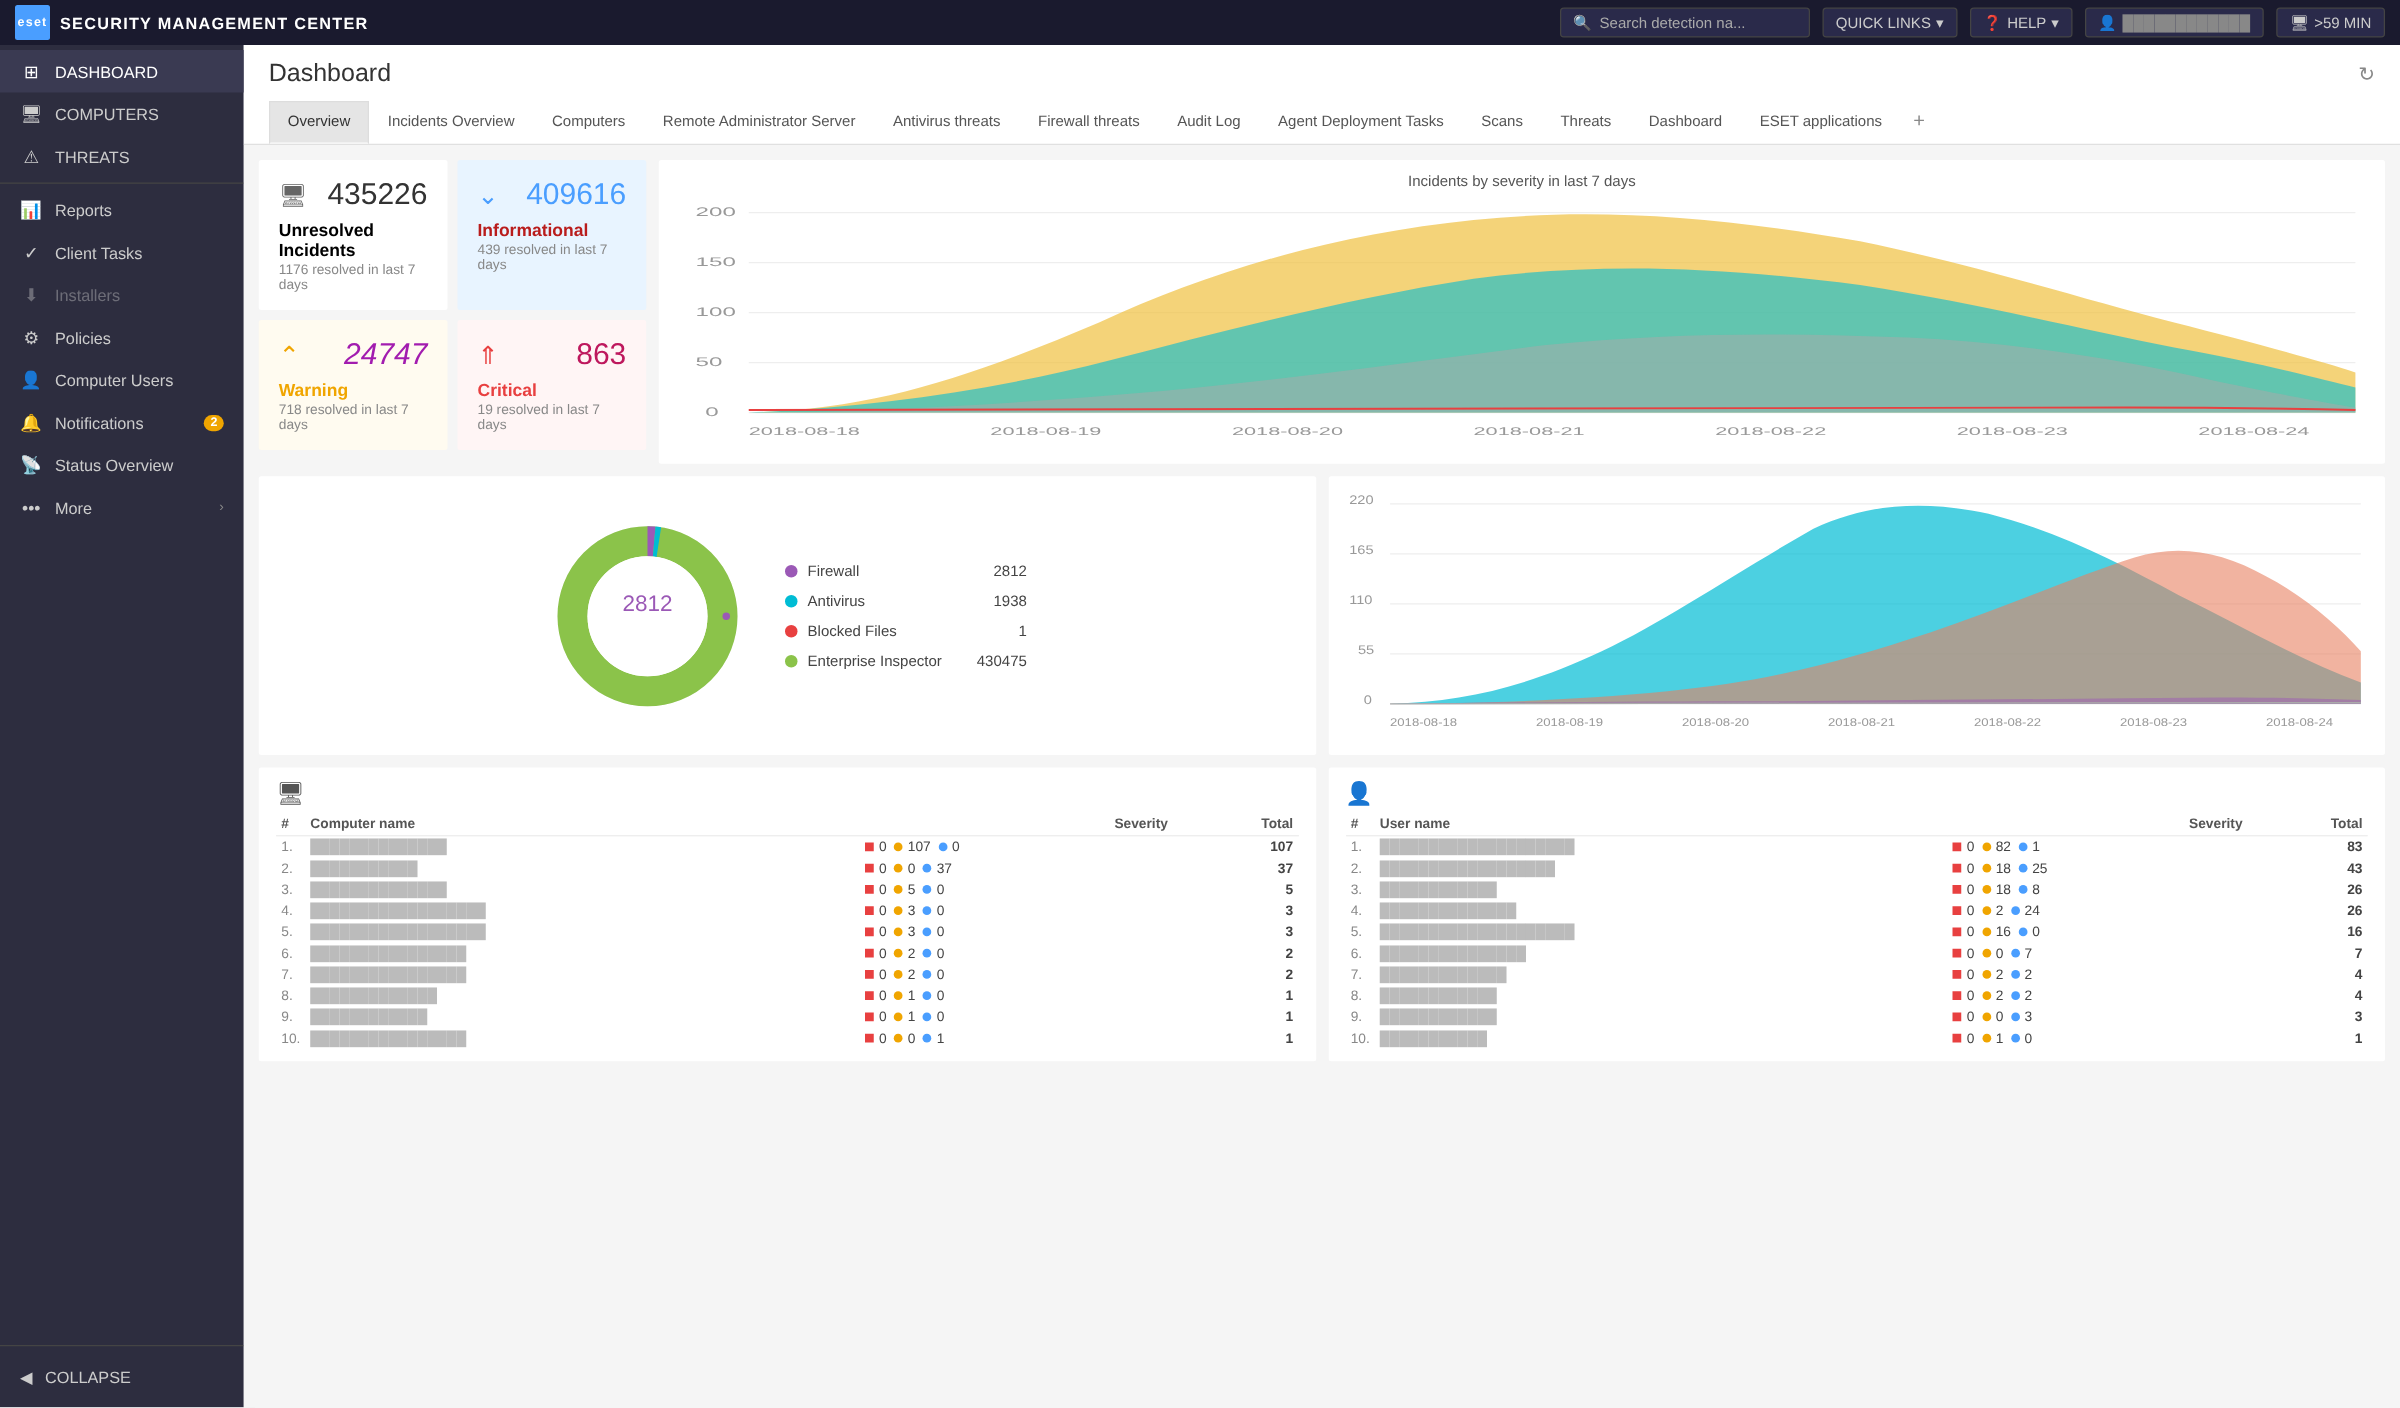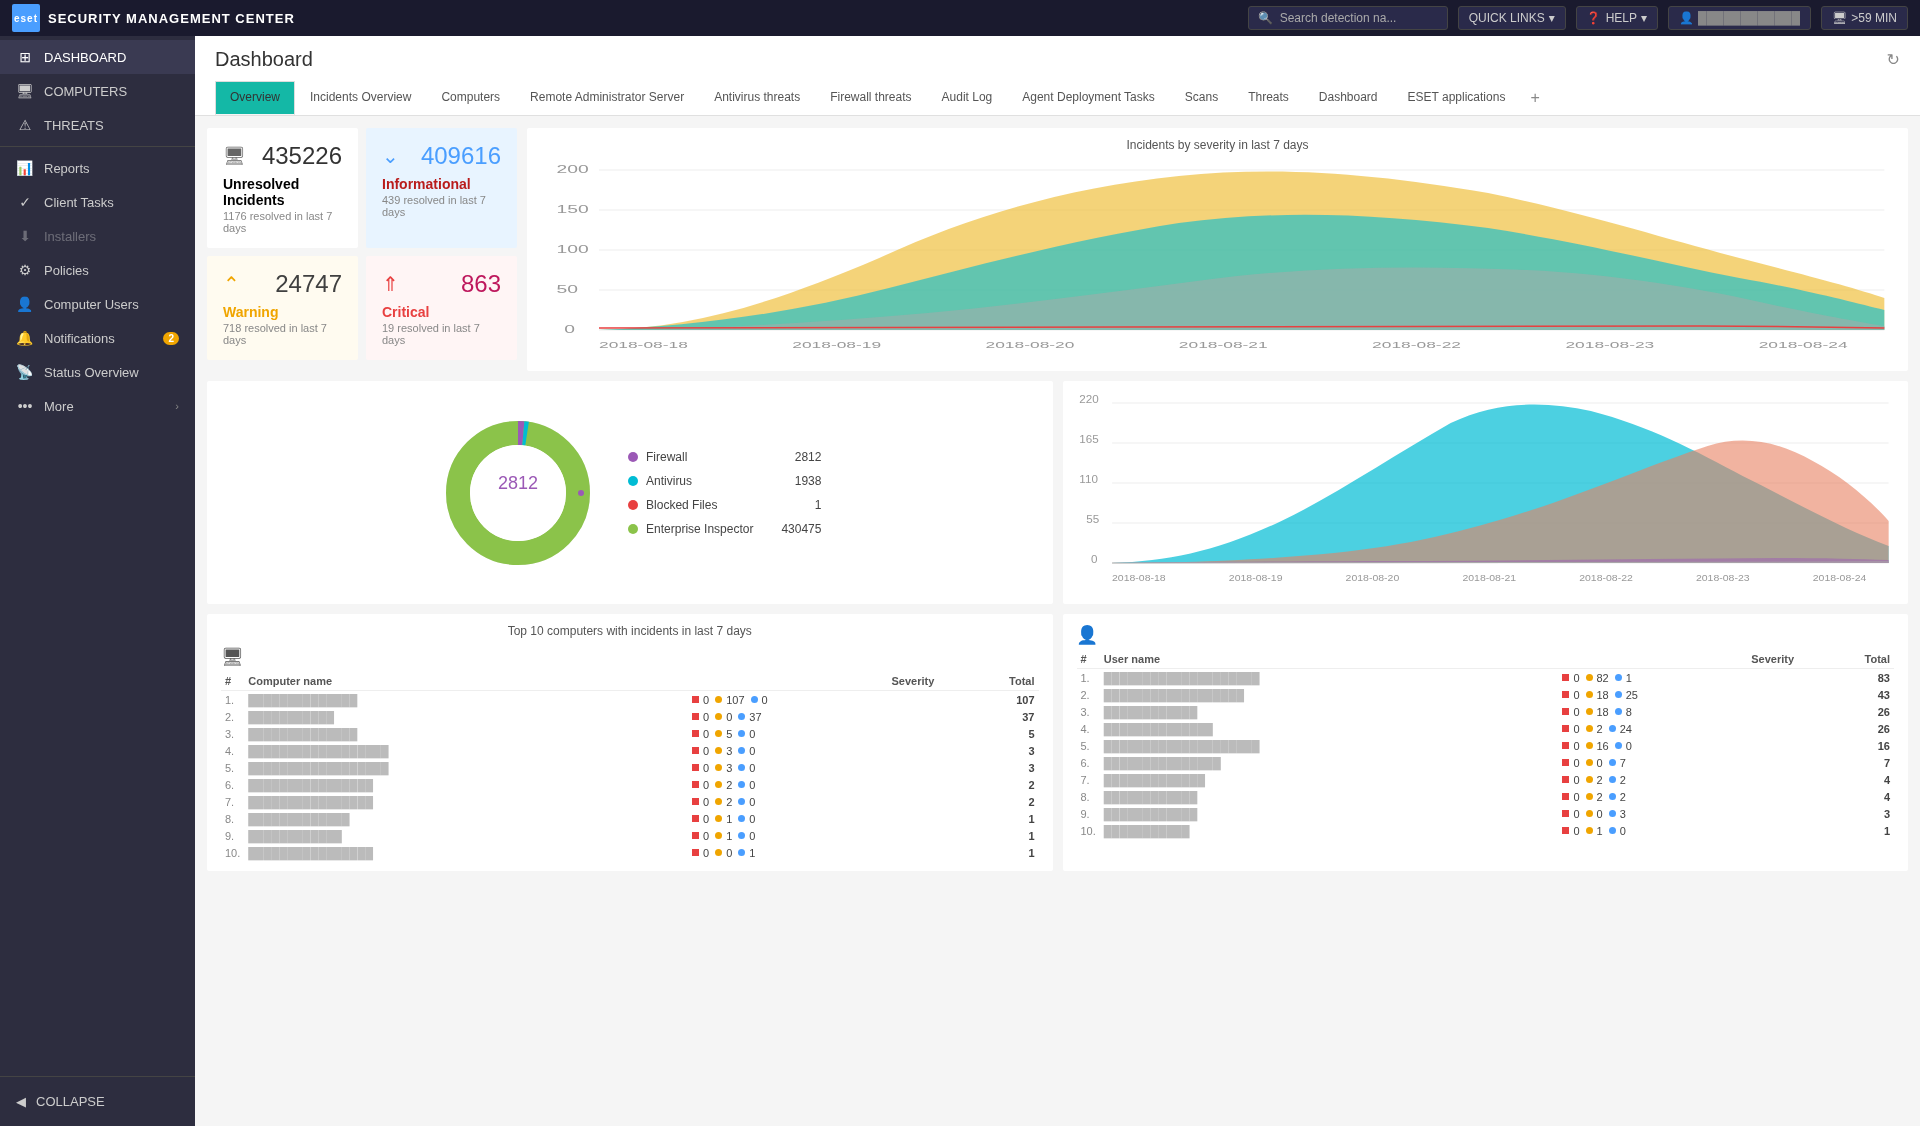--- a/index.html
+++ b/index.html
@@ -83,21 +83,21 @@
     .dash-refresh { color: #888; font-size: 16px; cursor: pointer; }
 
     
     .tabs { display: flex; gap: 0; overflow-x: auto; }
     .tab {
       padding: 8px 14px; font-size: 12px; color: #555; cursor: pointer;
       border-bottom: 2px solid transparent; white-space: nowrap;
       border-top: 1px solid transparent; border-left: 1px solid transparent; border-right: 1px solid transparent;
     }
     .tab.active {
-      color: #333; background: #14b8a6;
+      color: #333; background: #e5e5e5;
       border-top: 1px solid #ddd; border-left: 1px solid #ddd; border-right: 1px solid #ddd;
       border-bottom: 2px solid #f5f5f5; margin-bottom: -1px;
     }
     .tab-add { padding: 8px 10px; color: #888; cursor: pointer; font-size: 16px; }
 
     
     .dash-body { flex: 1; overflow-y: auto; padding: 12px; display: flex; flex-direction: column; gap: 10px; }
 
     
     .row { display: flex; gap: 10px; }
@@ -107,21 +107,21 @@
     .stat-card {
       background: white; border-radius: 2px; padding: 14px 16px;
       display: flex; flex-direction: column; gap: 2px; flex: 1;
     }
     .stat-card.blue-bg { background: #e8f4ff; }
     .stat-card.yellow-bg { background: #fffbf0; }
     .stat-card.red-bg { background: #fff5f5; }
 
     .stat-number { font-size: 24px; font-weight: 300; color: #333; text-align: right; }
     .stat-number.blue { color: #4a9eff; }
-    .stat-number.orange { color: #404040; }
+    .stat-number.orange { color: #a21caf; font-style: italic; }
     .stat-number.red { color: #be185d; text-align: right; }
 
     .stat-header { display: flex; align-items: center; justify-content: space-between; }
     .stat-icon { font-size: 18px; color: #666; }
     .stat-label { font-size: 14px; font-weight: 600; margin-top: 4px; }
     .stat-label.blue { color: #b91c1c; }
     .stat-label.orange { color: #f0a500; }
     .stat-label.red { color: #e84040; }
     .stat-sublabel { font-size: 11px; color: #888; }
 
@@ -443,21 +443,20 @@
               <text x="530" y="190" font-size="9" fill="#999">2018-08-23</text>
               <text x="630" y="190" font-size="9" fill="#999">2018-08-24</text>
             </svg>
           </div>
         </div>
       </div>
 
       <div class="row">
 
         <div class="table-panel">
-          <div class="table-title">Top 10 computers with incidents in last 7 days</div>
           <div class="table-header-row">
             <span class="table-icon">🖥</span>
           </div>
           <table class="data-table">
             <thead>
               <tr>
                 <th style="width:18px;">#</th>
                 <th>Computer name</th>
                 <th class="right">Severity</th>
                 <th class="right">Total</th>

